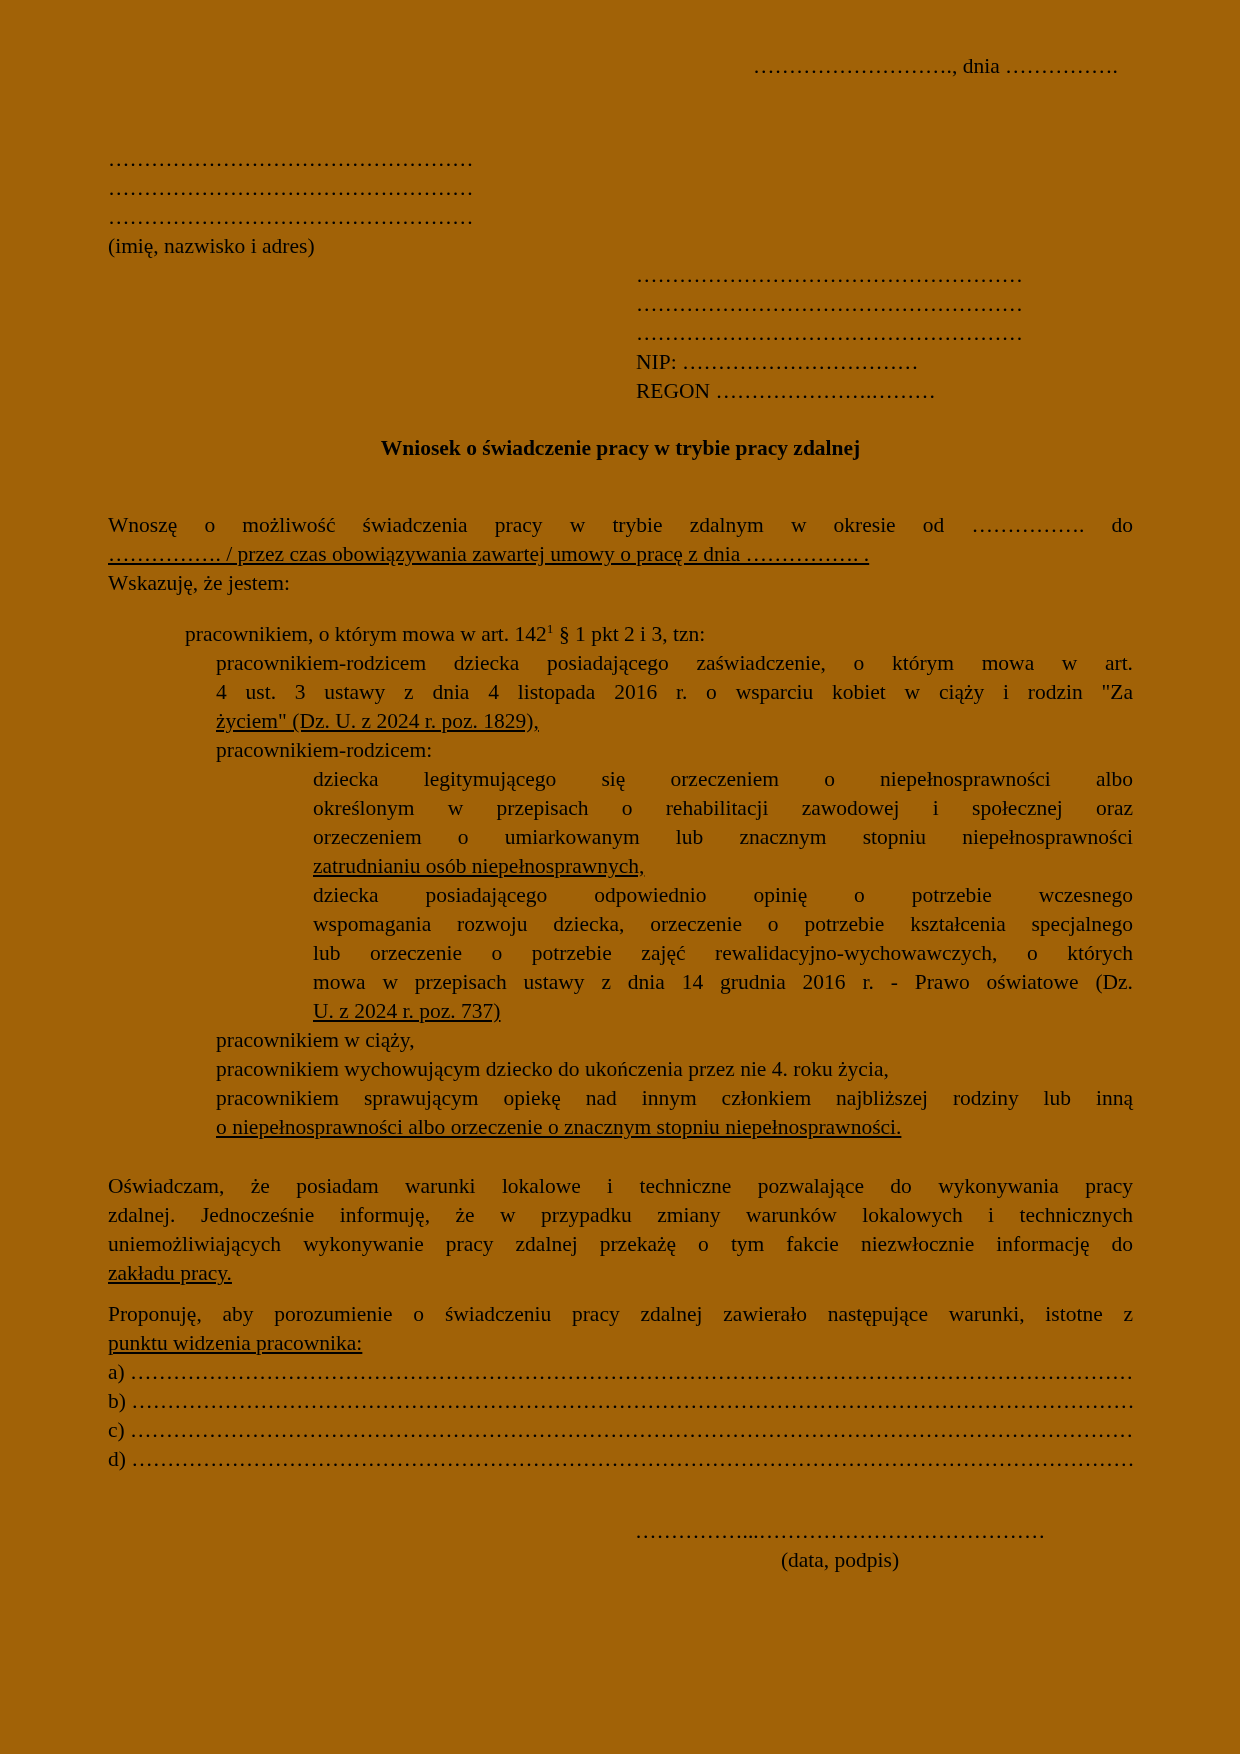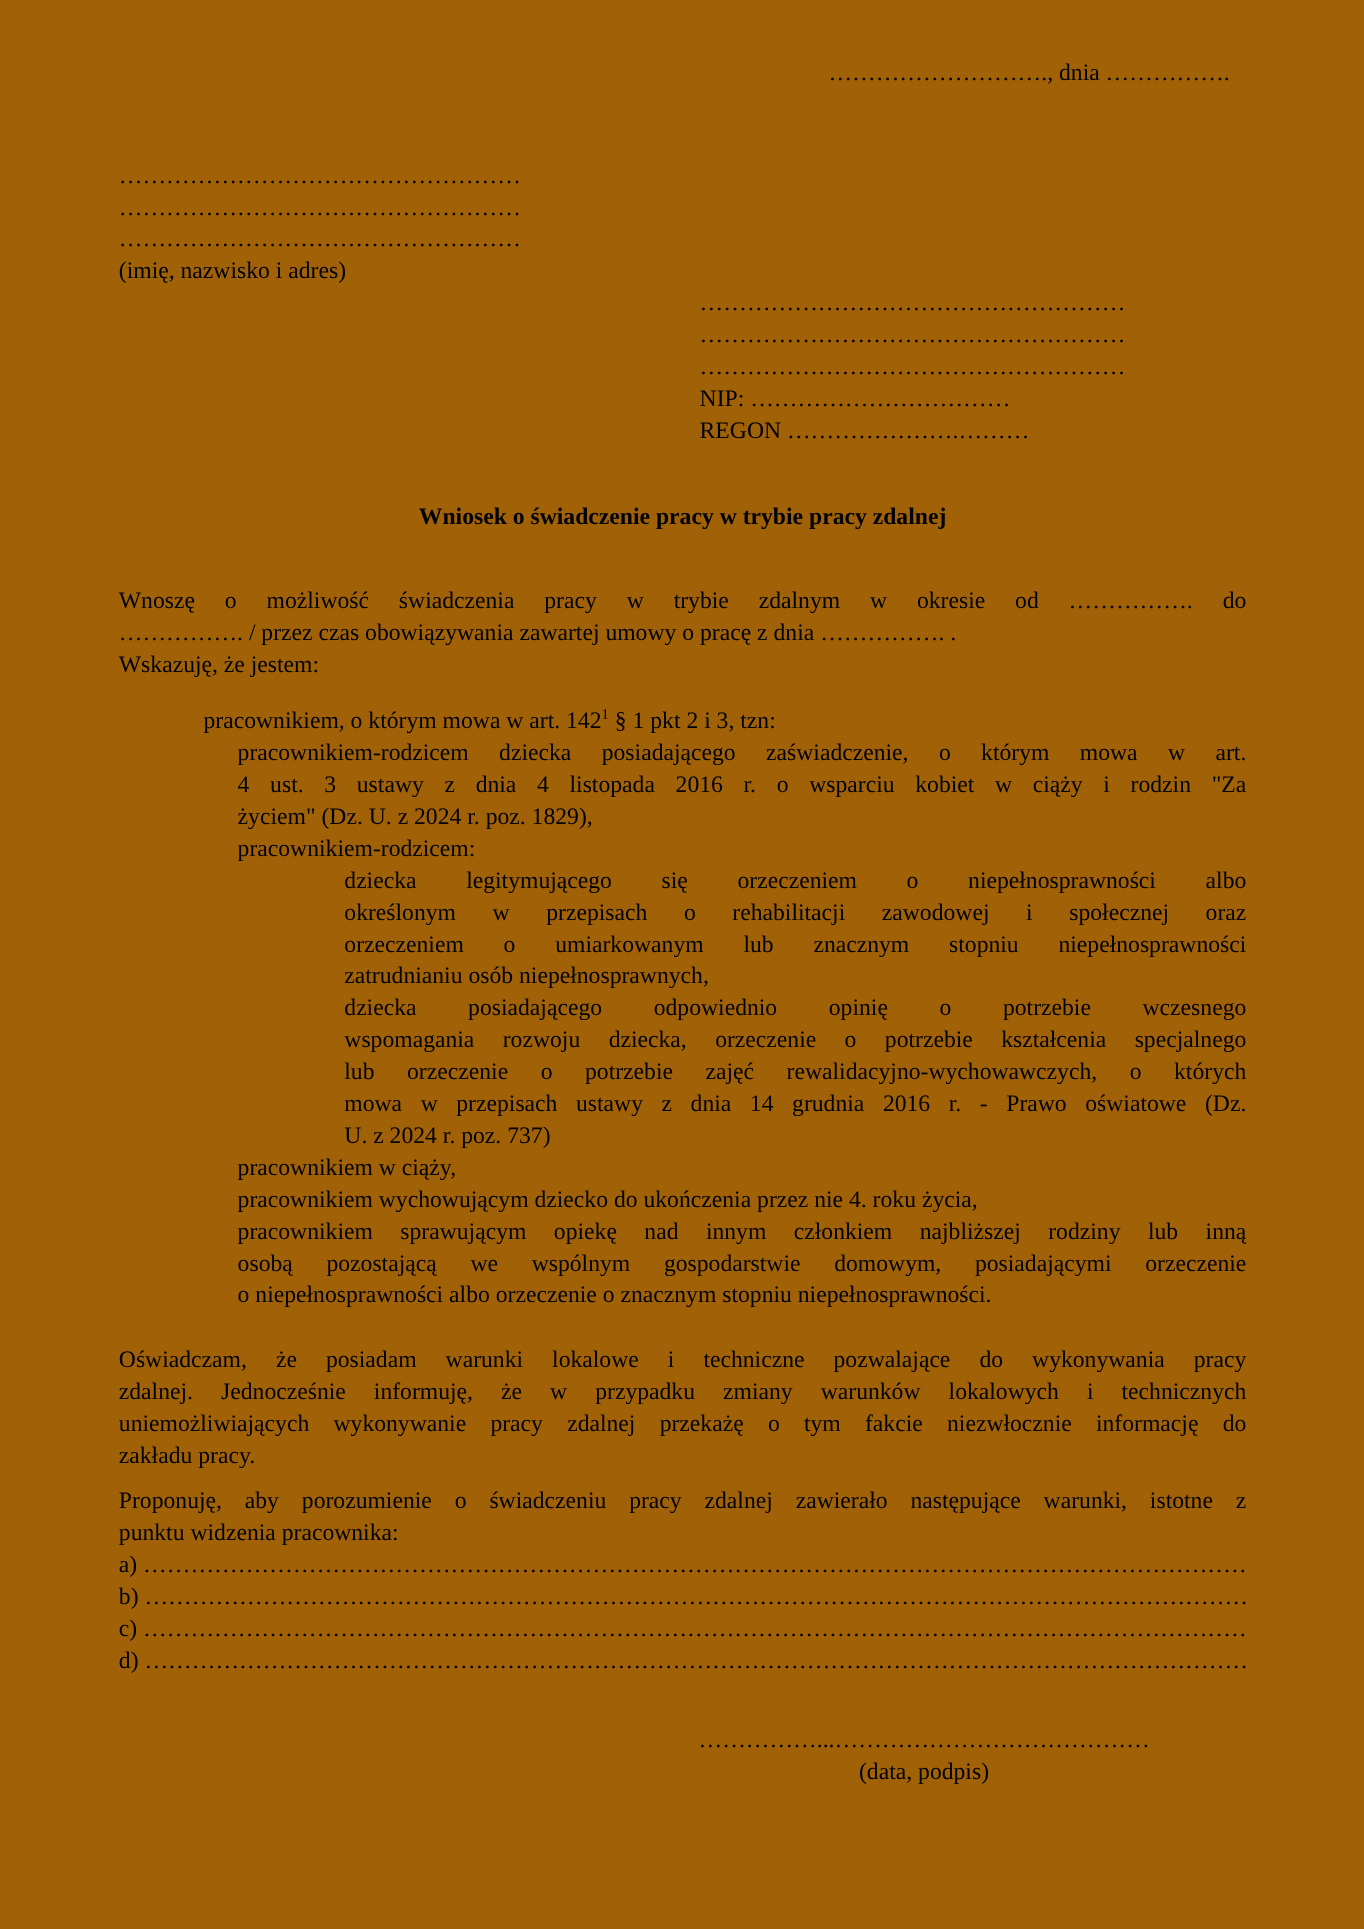--- a/index.html
+++ b/index.html
@@ -14,31 +14,31 @@
     font-size: 21.5px;
     line-height: 29px;
     padding: 52px 107px 0 108px;
     box-sizing: border-box;
     overflow: hidden;
   }
   .date-line { text-align: right; padding-right: 15px; white-space: nowrap; }
   .applicant { margin-top: 64px; }
   .applicant .dots, .employer .dots { white-space: nowrap; overflow: hidden; }
   .employer { margin-left: 528px; }
-  .doc-title { margin-top: 49px; text-align: center; font-weight: bold; }
+  .doc-title { margin-top: 28px; text-align: center; font-weight: bold; }
   .intro { margin-top: 48px; }
   .lead { }
   .list { margin-top: 22px; }
   .lvl1 { margin-left: 77px; }
   .lvl2 { margin-left: 108px; }
   .lvl3 { margin-left: 205px; }
   .declaration { margin-top: 30px; }
   .proposal { margin-top: 12px; }
   .jl { text-align: justify; text-align-last: justify; font-family: Liberation Serif, serif; }
-  .jl-last { text-align: left; }
+  .jl-last { text-align: left; text-decoration: underline; }
   .dotrow { white-space: nowrap; overflow: hidden; }
   .signature { margin-top: 43px; margin-left: 527px; width: 410px; }
   .sig-dots { white-space: nowrap; overflow: hidden; }
   .sig-caption { text-align: center; }
   sup { font-size: 0.62em; line-height: 0; vertical-align: super; }
 </style>
 </head>
 <body>
 
 <div class="page">
@@ -94,21 +94,20 @@
         <div class="jl">mowa w przepisach ustawy z dnia 14 grudnia 2016 r. - Prawo oświatowe (Dz.</div>
         <div class="jl-last">U. z 2024 r. poz. 737)</div>
       </div>
 
     <div class="lvl2">pracownikiem w ciąży,</div>
 
     <div class="lvl2">pracownikiem wychowującym dziecko do ukończenia przez nie 4. roku życia,</div>
 
     <div class="lvl2">
         <div class="jl">pracownikiem sprawującym opiekę nad innym członkiem najbliższej rodziny lub inną</div>
-        <div class="jl">osobą pozostającą we wspólnym gospodarstwie domowym, posiadającymi orzeczenie</div>
         <div class="jl-last">o niepełnosprawności albo orzeczenie o znacznym stopniu niepełnosprawności.</div>
       </div>
   </div>
 
   <div class="declaration">
       <div class="jl">Oświadczam, że posiadam warunki lokalowe i techniczne pozwalające do wykonywania pracy</div>
       <div class="jl">zdalnej. Jednocześnie informuję, że w przypadku zmiany warunków lokalowych i technicznych</div>
       <div class="jl">uniemożliwiających wykonywanie pracy zdalnej przekażę o tym fakcie niezwłocznie informację do</div>
       <div class="jl-last">zakładu pracy.</div>
     </div>

